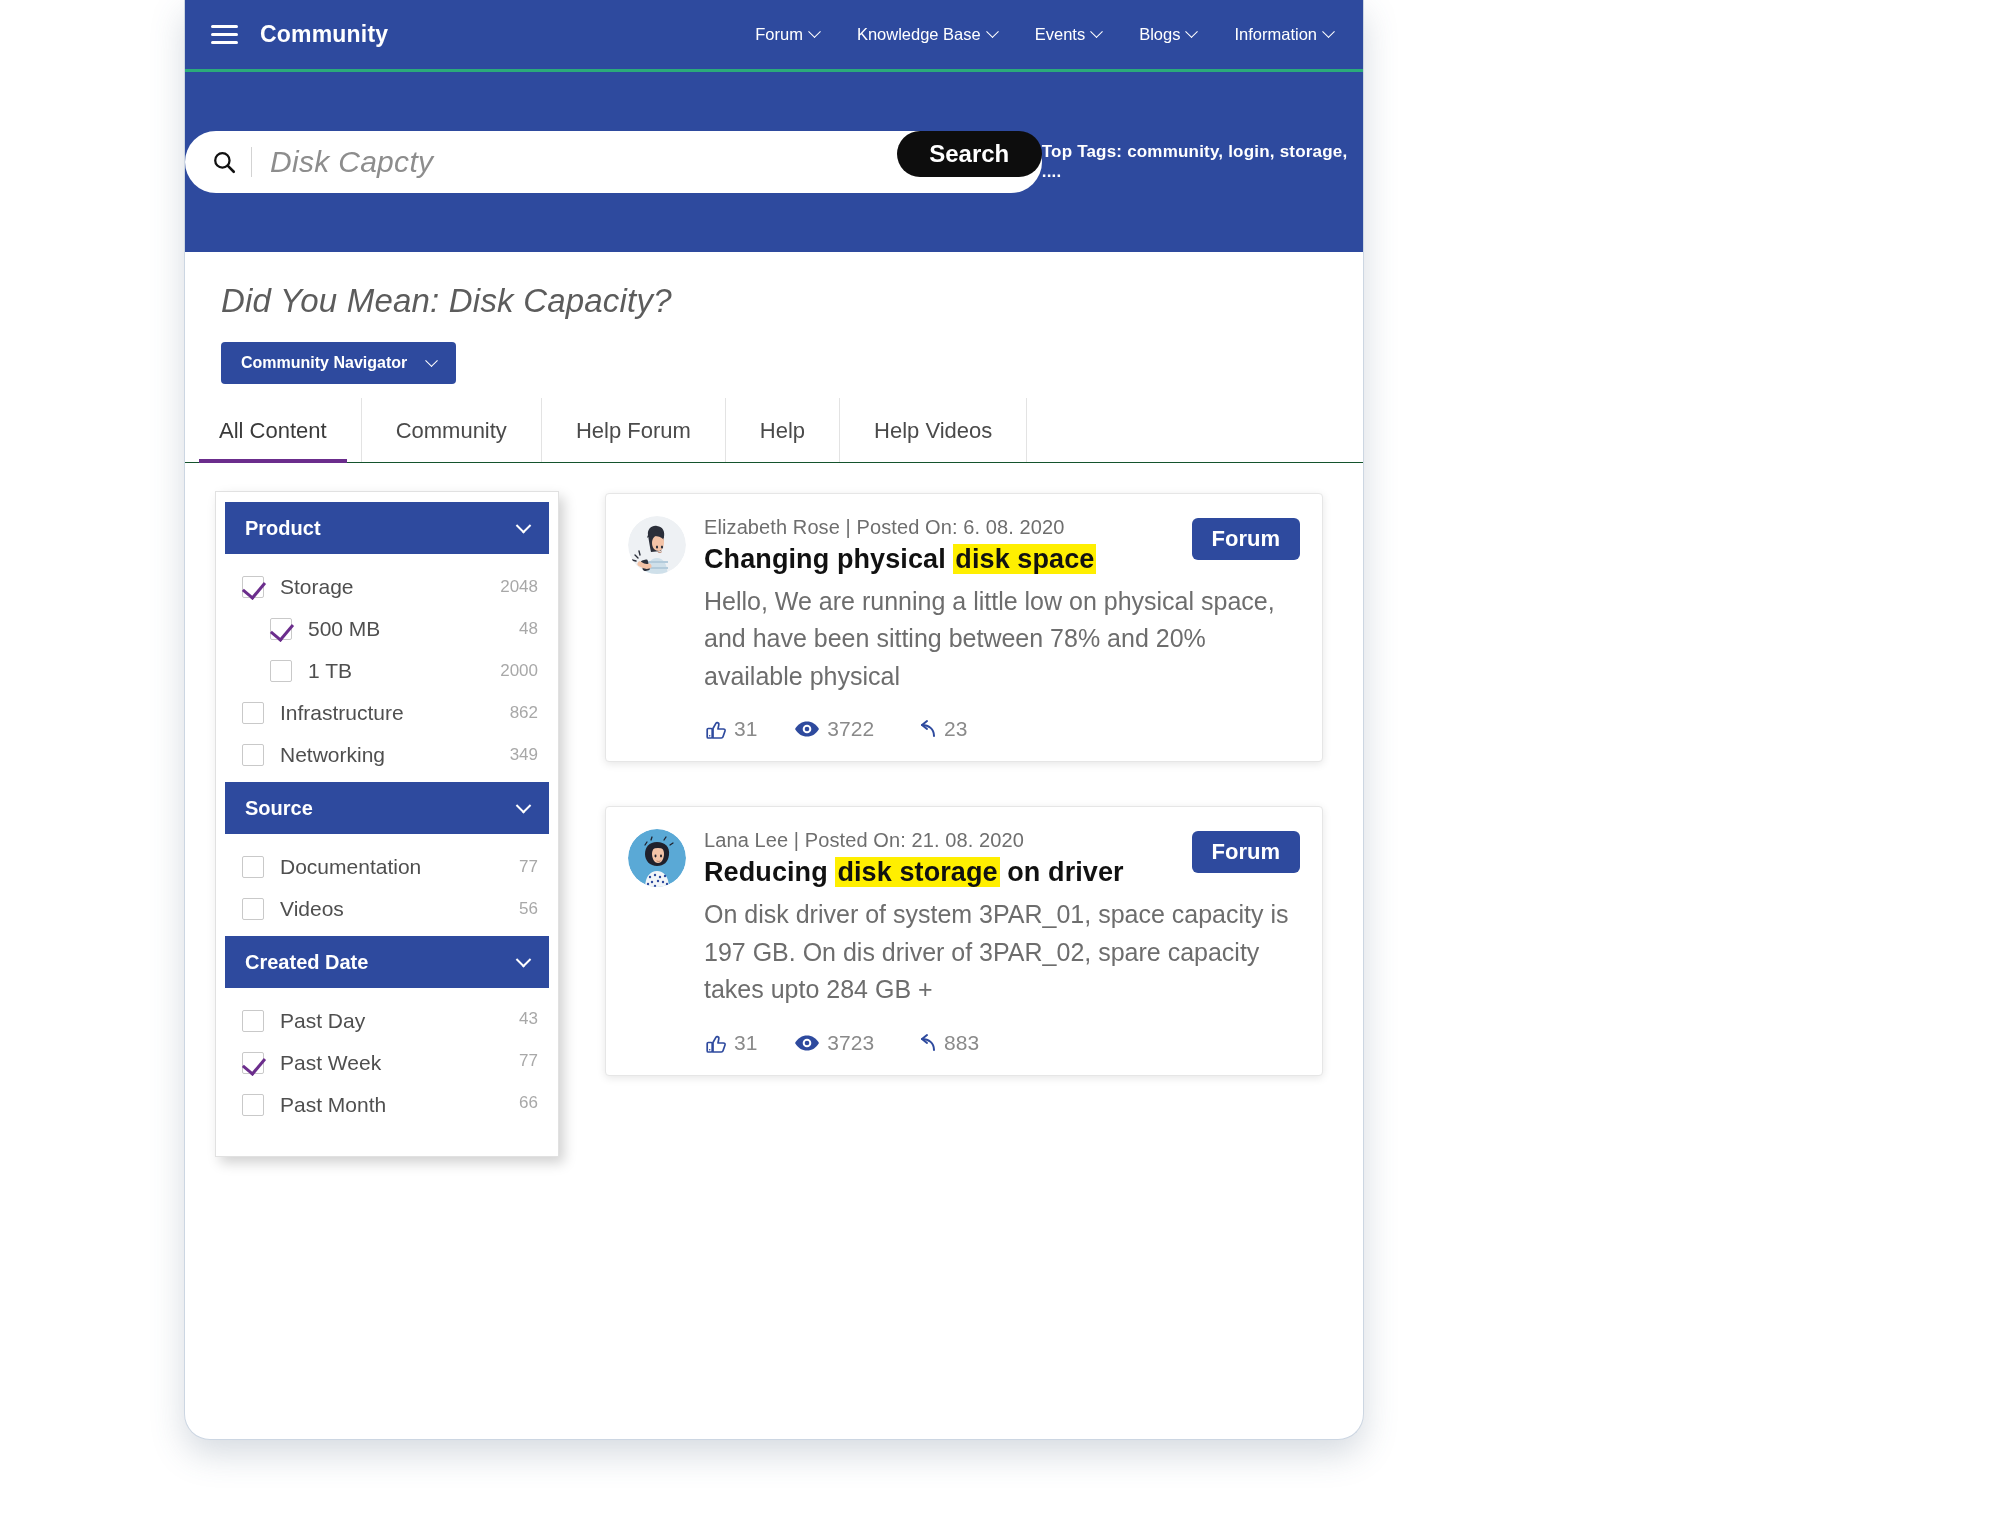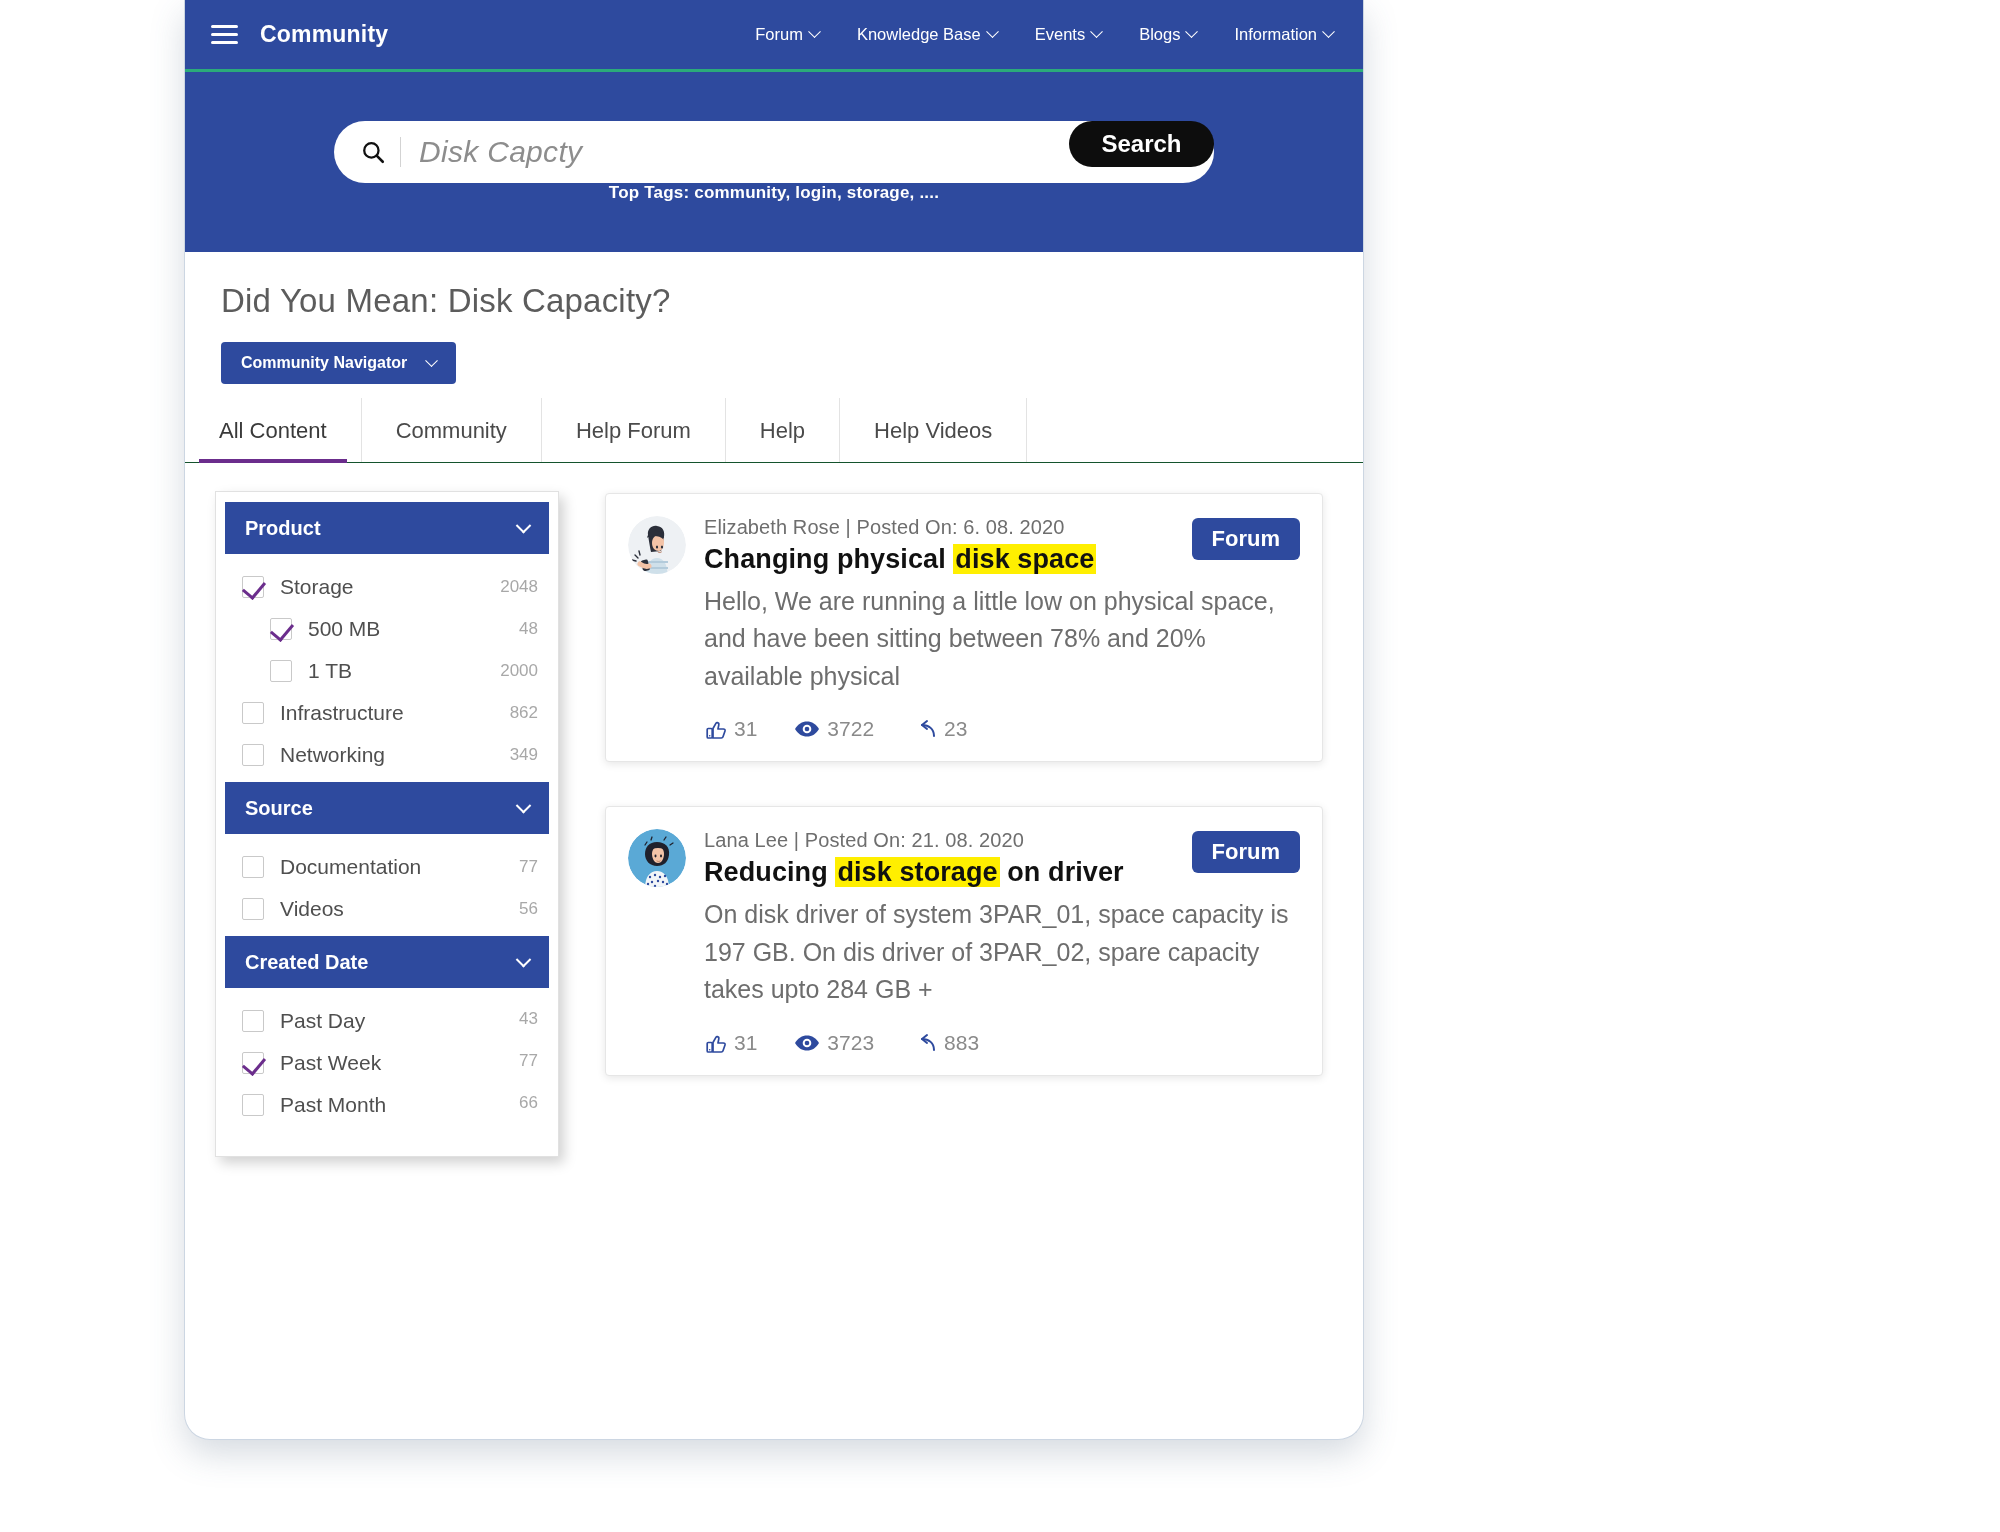--- a/index.html
+++ b/index.html
@@ -37,21 +37,21 @@
   .hamburger span { display:block; height:2.6px; background:#ffffff; border-radius:2px; }
   .brand-title { color:#ffffff; font-size: 23px; font-weight: 700; letter-spacing: .2px; }
   .topnav { margin-left:auto; display:flex; align-items:center; gap: 38px; }
   .topnav-item { color:#ffffff; font-size: 16.5px; display:flex; align-items:center; gap:7px; cursor:pointer; white-space:nowrap; }
   .chev { display:inline-block; width:9px; height:9px; border-right:1.8px solid currentColor; border-bottom:1.8px solid currentColor; transform: rotate(45deg) translate(-2px,-2px); }
 
   
   .search-band {
     background:#2e4a9e;
     height: 180px;
-    display:flex; flex-direction:column; align-items:center;
+    display:flex; align-items:center;
     justify-content:center; 
   }
   .search-wrap {
     position:relative;
     width: 880px; height: 62px;
     background:#ffffff; border-radius: 34px;
     display:flex; align-items:center;
     padding-left: 26px;
   }
   .search-icon-svg { flex:none; margin-right: 14px; }
@@ -68,21 +68,21 @@
     height:46px; min-width: 145px; padding: 0 28px;
     background:#0d0d0d; color:#ffffff;
     border:none; border-radius:34px;
     font-family:"Liberation Sans", sans-serif;
     font-size: 24px; font-weight:600; cursor:pointer;
   }
   .top-tags { color:#ffffff; font-size:17px; font-weight:700; letter-spacing:.2px; }
 
   
   .dym-band { padding: 30px 0 0 36px; background:#ffffff; }
-  .dym-text { font-size: 33px; color:#5c5c5c; letter-spacing:.2px; }
+  .dym-text { font-size: 33px; font-style: italic; color:#5c5c5c; letter-spacing:.2px; }
   .navigator-btn {
     margin-top: 22px;
     display:inline-flex; align-items:center; gap: 20px;
     background:#2e4a9e; color:#ffffff;
     padding: 12px 20px; border-radius: 4px;
     font-size: 16px; font-weight: 700; cursor:pointer;
   }
 
   
   .tabs { display:flex; border-bottom:1px solid #14532d; margin-top: 14px; }

